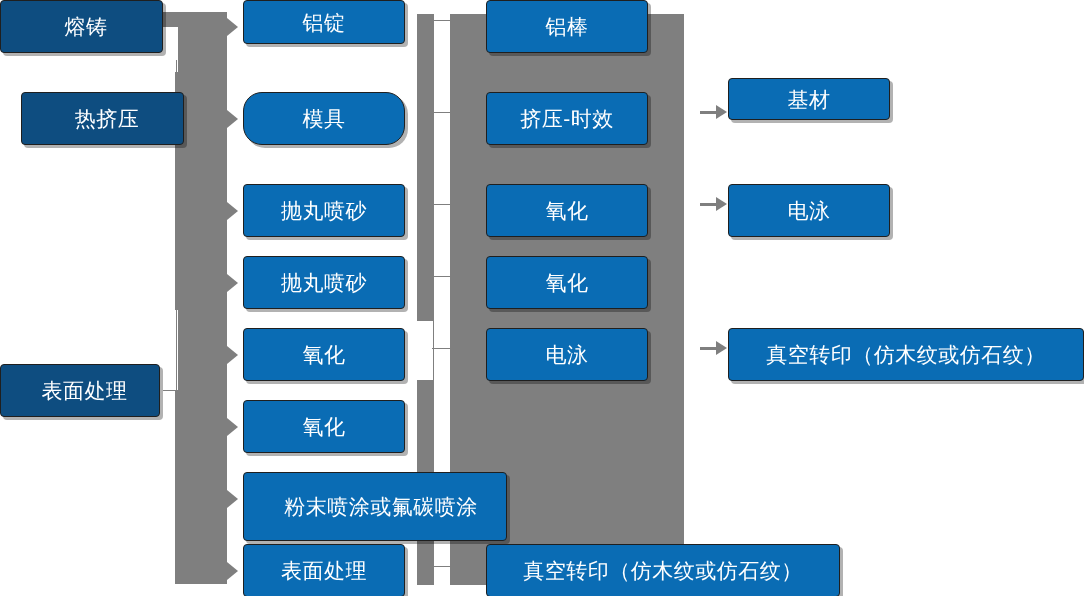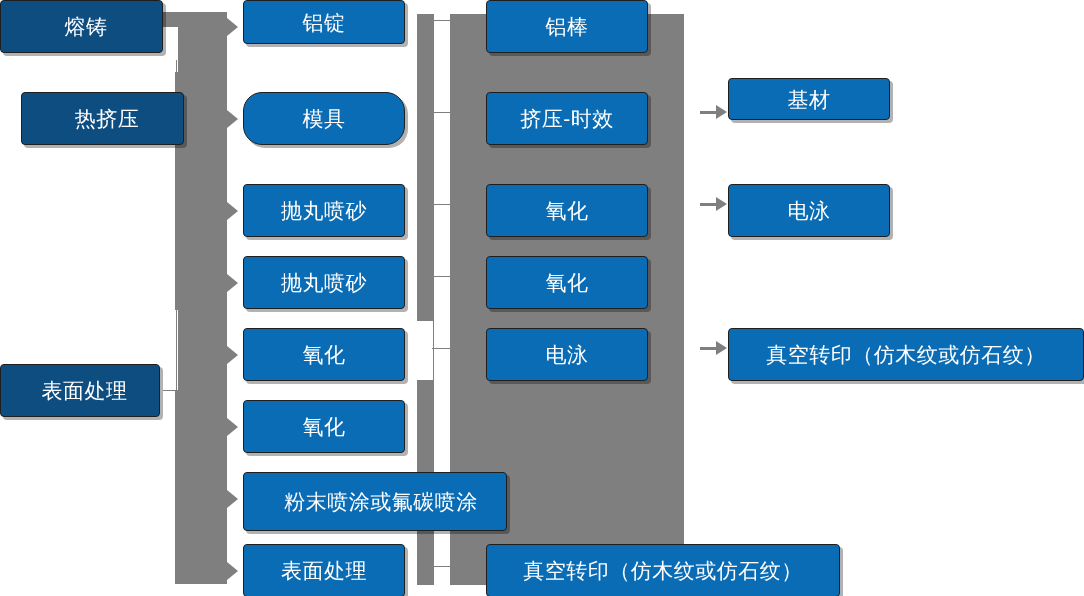--- a/index.html
+++ b/index.html
@@ -136,21 +136,21 @@
   <div class="node dark" style="left:0px; top:0px; width:163px; height:53px;">熔铸</div>
   <div class="node dark" style="left:0px; top:92px; width:163px; height:53px;margin-left:21px;">热挤压</div>
   <div class="node dark" style="left:0px; top:364px; width:160px; height:53px;">表面处理</div>
 
   <div class="node mid" style="left:243px; top:0px; width:162px; height:44px;">铝锭</div>
   <div class="node mid" style="left:243px; top:92px; width:162px; height:53px;border-radius:19px;">模具</div>
   <div class="node mid" style="left:243px; top:184px; width:162px; height:53px;">抛丸喷砂</div>
   <div class="node mid" style="left:243px; top:256px; width:162px; height:53px;">抛丸喷砂</div>
   <div class="node mid" style="left:243px; top:328px; width:162px; height:53px;">氧化</div>
   <div class="node mid" style="left:243px; top:400px; width:162px; height:53px;">氧化</div>
-  <div class="node mid" style="left:243px; top:472px; width:264px; height:59px;padding-left:12px;">粉末喷涂或氟碳喷涂</div>
+  <div class="node mid" style="left:243px; top:472px; width:264px; height:69px;padding-left:12px;">粉末喷涂或氟碳喷涂</div>
   <div class="node mid" style="left:243px; top:544px; width:162px; height:53px;">表面处理</div>
 
   <div class="node mid" style="left:486px; top:0px; width:162px; height:53px;">铝棒</div>
   <div class="node mid" style="left:486px; top:92px; width:162px; height:53px;">挤压-时效</div>
   <div class="node mid" style="left:486px; top:184px; width:162px; height:53px;">氧化</div>
   <div class="node mid" style="left:486px; top:256px; width:162px; height:53px;">氧化</div>
   <div class="node mid" style="left:486px; top:328px; width:162px; height:53px;">电泳</div>
   <div class="node mid" style="left:486px; top:544px; width:354px; height:53px;">真空转印（仿木纹或仿石纹）</div>
 
   <div class="node mid" style="left:728px; top:78px; width:162px; height:42px;">基材</div>

